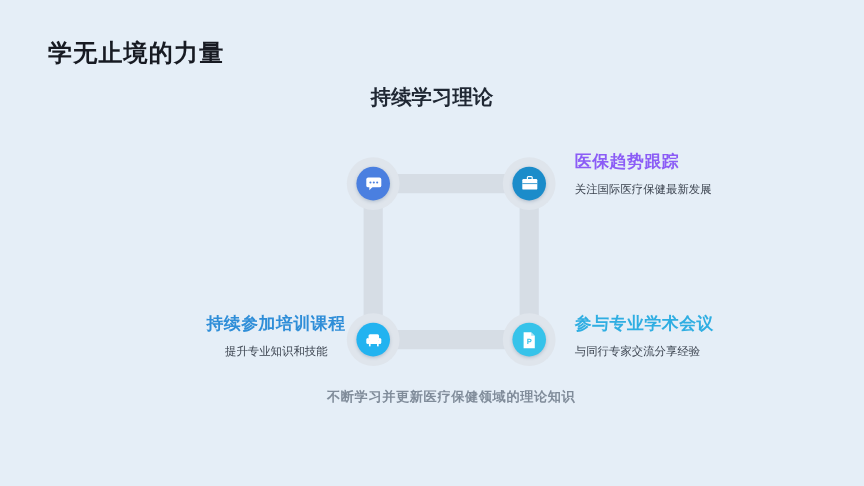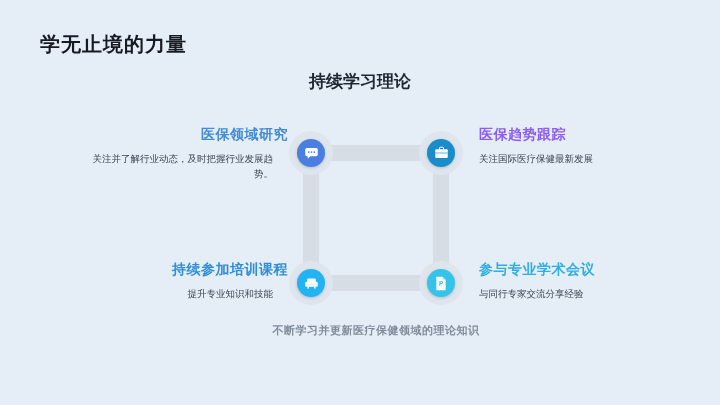--- a/index.html
+++ b/index.html
@@ -125,24 +125,20 @@
   <div class="node-circle br" style="background-color: rgb(54, 195, 234); color: rgb(54, 195, 234);">
     <span>
       <svg width="12" height="15" viewBox="0 0 18 22">
         <path d="M2 1 h9.5 l4.5 4.5 V21 H2 Z" fill="#ffffff"></path>
         <path d="M11.5 1 l4.5 4.5 h-4.5 Z" fill="currentColor" opacity="0.45"></path>
         <text x="9" y="15.5" font-size="9.5" font-weight="bold" text-anchor="middle" fill="currentColor" font-family="Liberation Sans, sans-serif">P</text>
       </svg>
     </span>
   </div>
 
-  <div class="node-text left-col top-row">
-    <div class="node-title" style="color: rgb(65, 139, 217);">医保领域研究</div>
-    <div class="node-desc">关注并了解行业动态，及时把握行业发展趋势。</div>
-  </div>
 
   <div class="node-text right-col top-row">
     <div class="node-title" style="color: #8b5cf6;">医保趋势跟踪</div>
     <div class="node-desc">关注国际医疗保健最新发展</div>
   </div>
 
   <div class="node-text left-col bottom-row">
     <div class="node-title" style="color: rgb(47, 142, 216);">持续参加培训课程</div>
     <div class="node-desc">提升专业知识和技能</div>
   </div>

